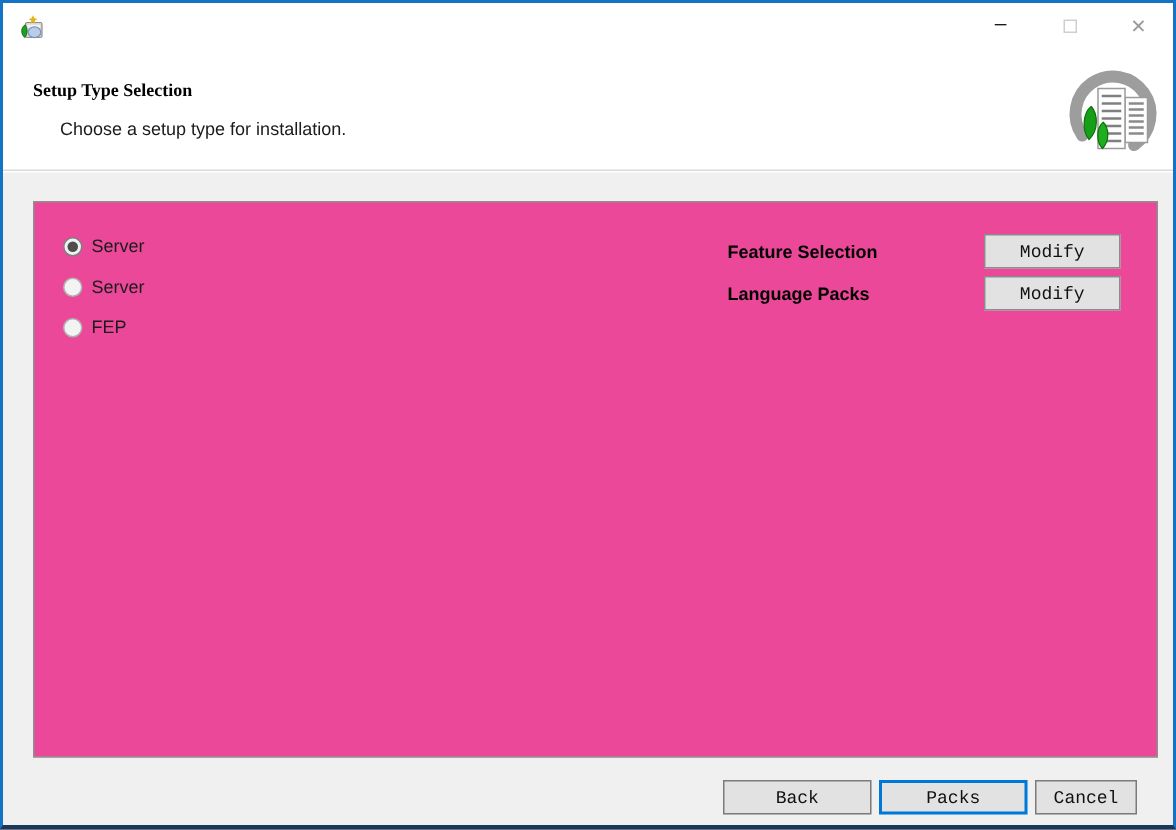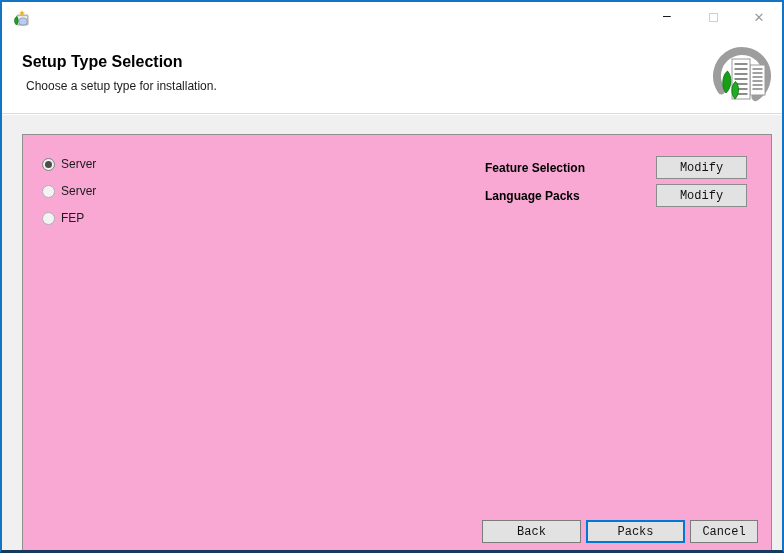--- a/index.html
+++ b/index.html
@@ -18,29 +18,29 @@
   .app-icon { position:absolute; left:10px; top:7px; width:18px; height:18px; }
   .win-controls { position:absolute; right:0; top:0; height:30px; display:flex; }
   .win-btn { width:46px; height:30px; display:flex; align-items:center; justify-content:center; }
   .glyph-min { font-size:14px; color:#1b1b1b; line-height:1; margin-top:-4px; }
   .glyph-max { width:9px; height:9px; border:1px solid #cfcfcf; }
   .glyph-close { font-size:13px; color:#9a9a9a; line-height:1; }
 
   
   .header { position:absolute; top:30px; left:0; right:0; height:82px; background:#fff;
             border-bottom:1px solid #dadada; z-index:2; }
-  .page-title { position:absolute; left:20px; top:21px; font-size:16px; font-weight:bold; color:#000; }
-  .page-subtitle { position:absolute; left:24px; top:47px; font-size:12px; color:#1b1b1b; }
+  .page-title { position:absolute; left:20px; top:21px; font-size:12px; font-weight:bold; color:#000;font-family:Liberation Serif, serif; }
+  .page-subtitle { position:absolute; left:38px; top:47px; font-size:12px; color:#1b1b1b; }
   .logo { position:absolute; right:6px; top:13px; width:66px; height:66px; }
 
   
   .body { position:absolute; top:113px; left:0; right:0; bottom:0; background:#f0f0f0; }
 
-  .panel { position:absolute; left:20px; top:19px; width:750px; height:420px;
-           background:#f9a8d4; border:1px solid #8f8f8f; }
+  .panel { position:absolute; left:20px; top:19px; width:750px; height:371px;
+           background:#ec4899; border:1px solid #8f8f8f; }
 
   .radio-row { position:absolute; left:19px; height:16px; display:flex; align-items:center; cursor:default; }
   .radio-row .radio { width:13px; height:13px; border-radius:50%;
                       border:1px solid #b0b0b0; background:#f3f3f3;
                       display:flex; align-items:center; justify-content:center; }
   .radio-row.selected .radio { border-color:#7f7f7f; background:#f0f0f0; }
   .radio-row .dot { width:7px; height:7px; border-radius:50%; background:#4d4d4d; display:none; }
   .radio-row.selected .dot { display:block; }
   .radio-row .radio-label { margin-left:6px; font-size:12px; color:#1b1b1b; }
 

